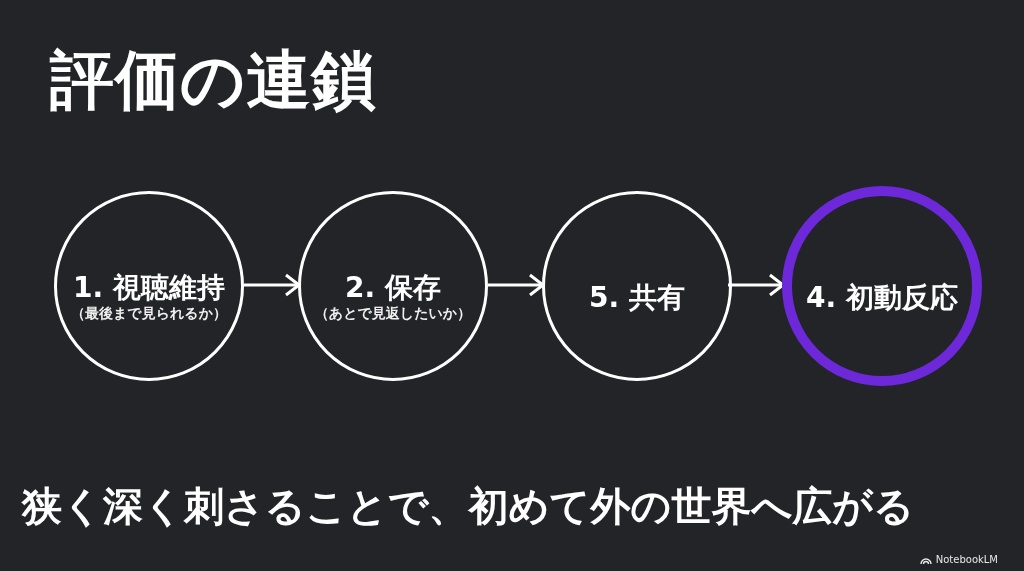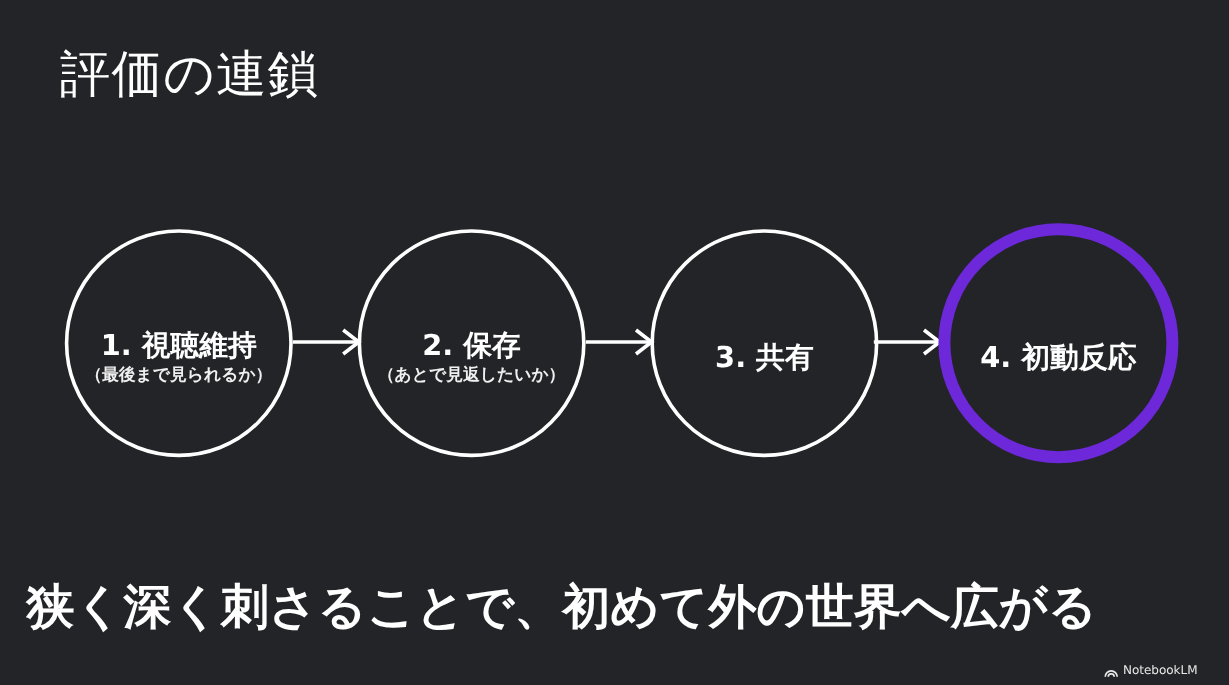--- a/index.html
+++ b/index.html
@@ -4,35 +4,35 @@
 <style>
   html, body { margin:0; padding:0; }
   body {
     width:1024px; height:571px; overflow:hidden;
     background:#232427;
     font-family:"DejaVu Sans", "Liberation Sans", sans-serif;
     color:#ffffff;
     position:relative;
   }
   .title {
-    position:absolute; left:50px; top:32px;
-    font-size:42px; font-weight:normal; letter-spacing:1px;
+    position:absolute; left:50px; top:50px;
+    font-size:64px; font-weight:bold; letter-spacing:1px;
     line-height:60px;
   }
   .circle {
     position:absolute; border-radius:50%;
     border:3px solid #ffffff; box-sizing:border-box;
     display:flex; flex-direction:column; align-items:center; justify-content:center;
     text-align:center;
   }
   .circle.c1 { left:54px;  top:191px; width:190px; height:190px; }
   .circle.c2 { left:298px; top:191px; width:190px; height:190px; }
   .circle.c3 { left:542px; top:191px; width:190px; height:190px; }
   .circle.c4 { left:782px; top:186px; width:200px; height:200px; border:10px solid #6d28d9; }
-  .step-label { font-size:24px; font-weight:bold; line-height:30px; white-space:nowrap;margin-top:24px; }
+  .step-label { font-size:28px; font-weight:bold; line-height:30px; white-space:nowrap;margin-top:24px; }
   .step-sub { font-size:14px; font-weight:bold; line-height:20px; margin-top:0; white-space:nowrap; color:#f0f0f0;text-align:center; }
   .arrow { position:absolute; top:273px; width:58px; height:24px; }
   .arrow.a1 { left:244px; }
   .arrow.a2 { left:488px; }
   .arrow.a3 { left:728px; }
   .tagline {
     position:absolute; left:22px; top:478px;
     font-size:40px; font-weight:bold; line-height:56px; white-space:nowrap;
     letter-spacing:0px;
   }
@@ -62,21 +62,21 @@
   <div class="step-label">2. 保存</div>
   <div class="step-sub">（あとで見返したいか）</div>
 </div>
 
 <svg class="arrow a2" viewBox="0 0 58 24">
   <line x1="0" y1="12" x2="55" y2="12" stroke="#fff" stroke-width="3"></line>
   <polyline points="42,2 55,12 42,22" fill="none" stroke="#fff" stroke-width="3"></polyline>
 </svg>
 
 <div class="circle c3">
-  <div class="step-label">3. 共有</div>
+  <div class="step-label">5. 共有</div>
 </div>
 
 <svg class="arrow a3" viewBox="0 0 58 24">
   <line x1="0" y1="12" x2="55" y2="12" stroke="#fff" stroke-width="3"></line>
   <polyline points="42,2 55,12 42,22" fill="none" stroke="#fff" stroke-width="3"></polyline>
 </svg>
 
 <div class="circle c4">
   <div class="step-label">4. 初動反応</div>
 </div>

